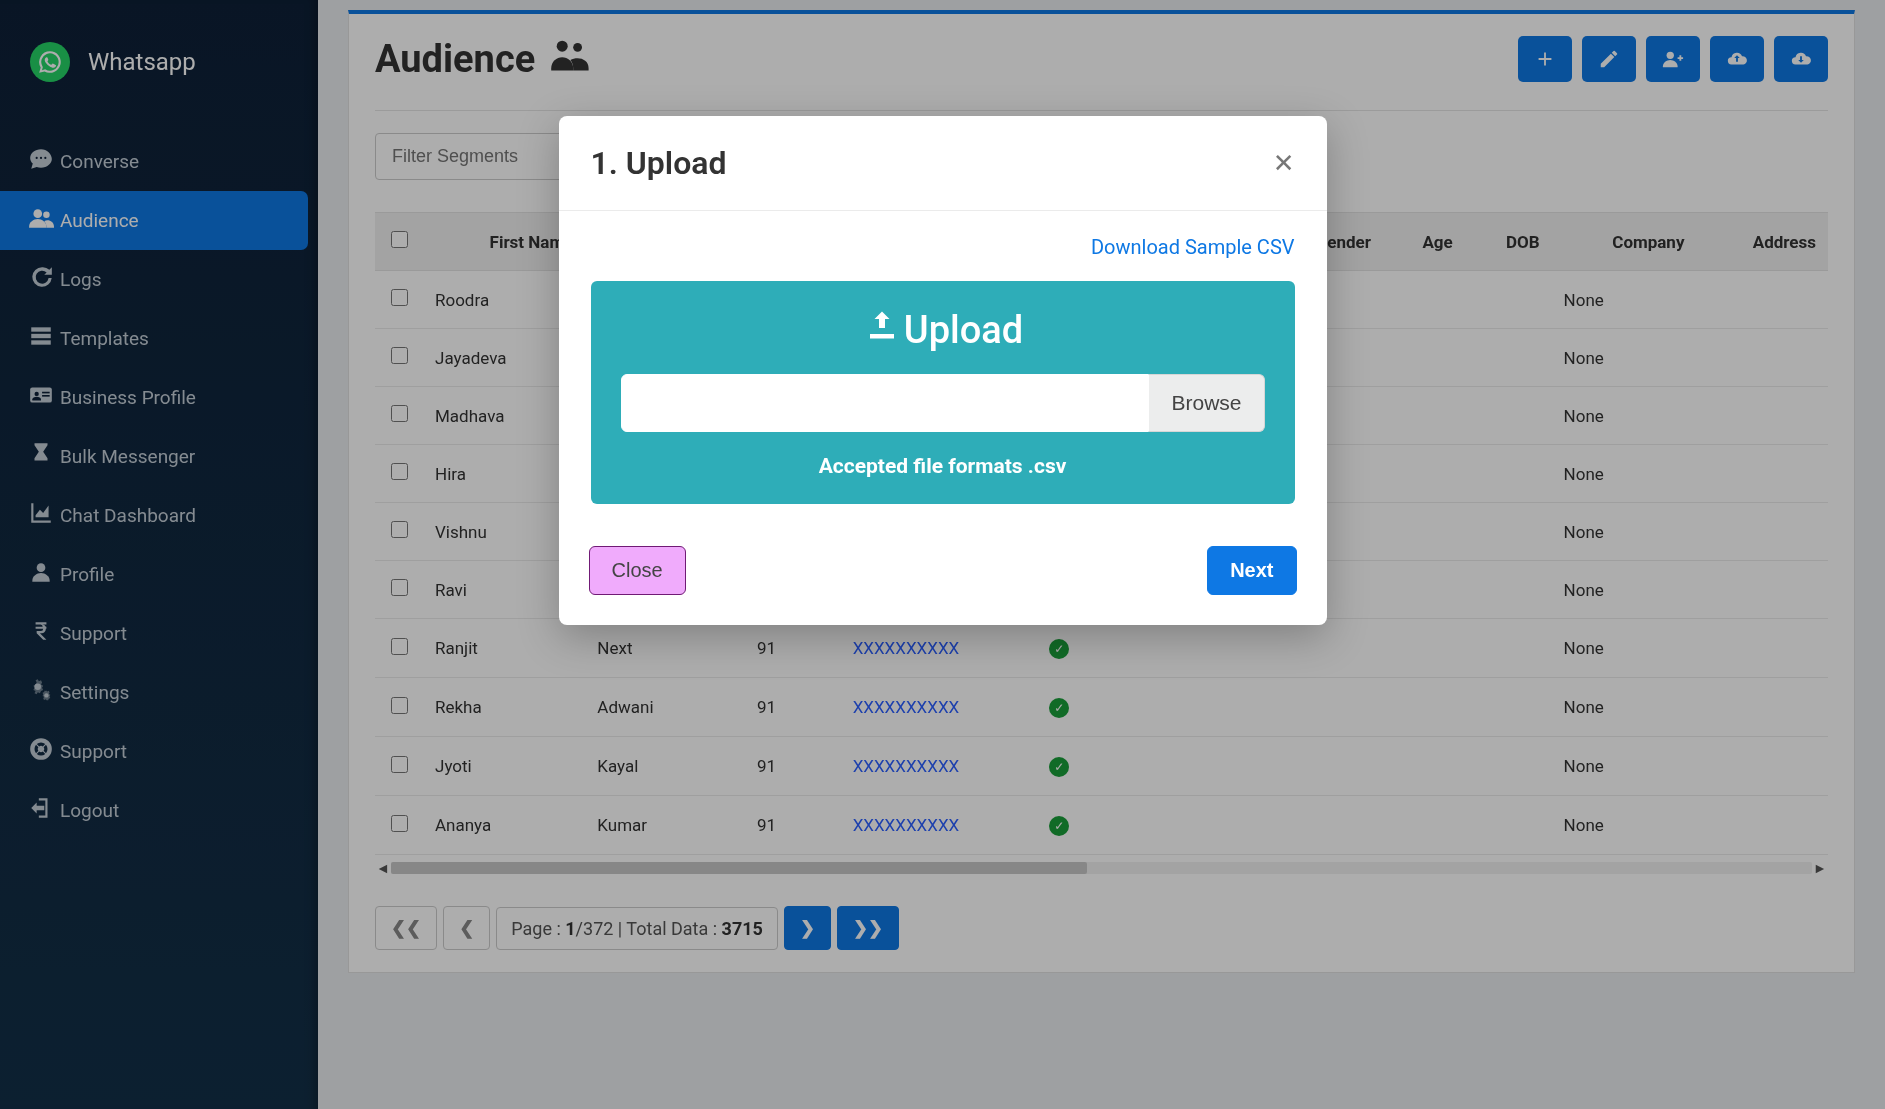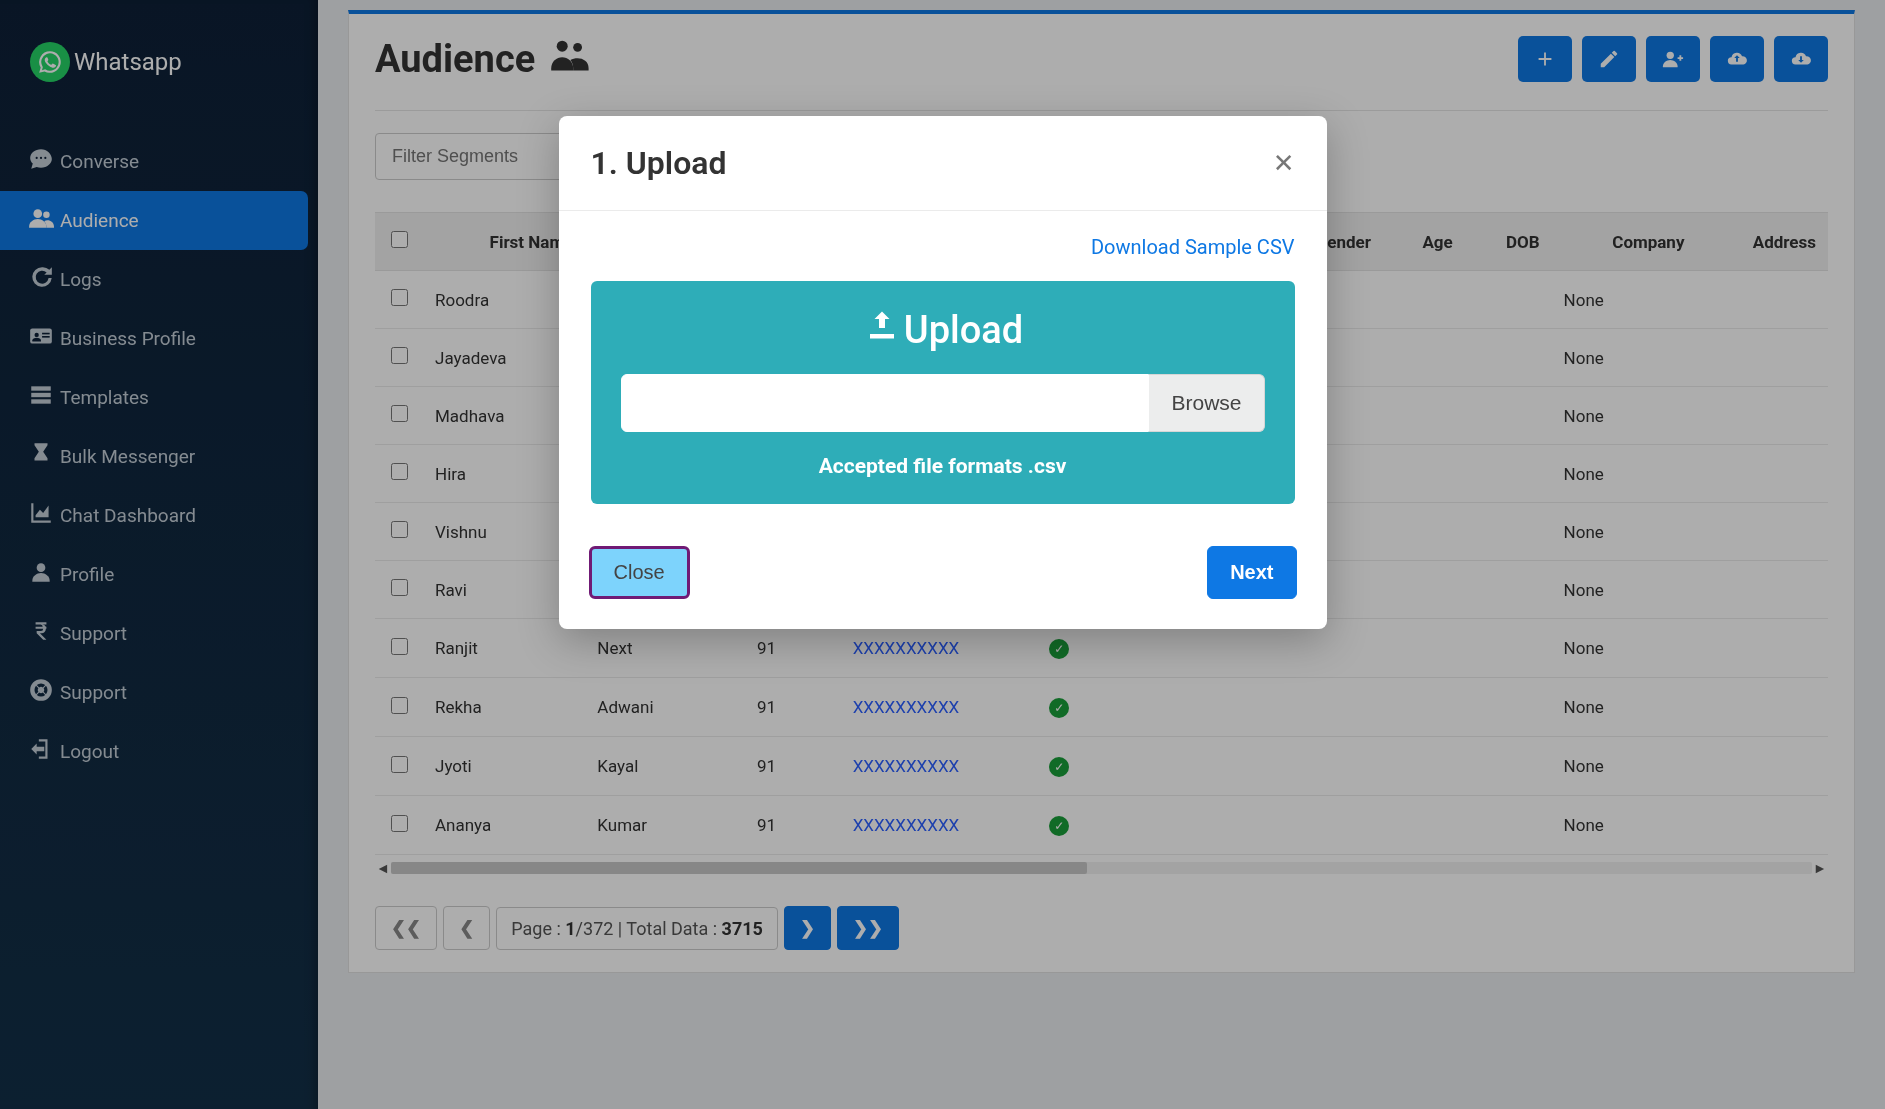--- a/index.html
+++ b/index.html
@@ -2,21 +2,21 @@
 <html><head>
 <meta charset="utf-8">
 <style>
   * { box-sizing: border-box; margin: 0; padding: 0; }
   body { font-family: -apple-system, BlinkMacSystemFont, "Segoe UI", Roboto, Arial, sans-serif; background: #e9ecef; width: 1885px; height: 1109px; overflow: hidden; position: relative; font-size: 17.5px; }
   
   .app-wrapper { display: flex; width: 100%; height: 100%; }
   
   
   .sidebar { width: 318px; background: linear-gradient(180deg, #0e2037 0%, #133048 100%); flex-shrink: 0; color: #c3cdd6; padding-top: 18px; box-shadow: inset -10px 0 10px -6px rgba(0,0,0,0.25); }
-  .brand { display: flex; align-items: center; gap: 4px; padding: 24px 30px 50px 30px; }
+  .brand { display: flex; align-items: center; gap: 18px; padding: 24px 30px 50px 30px; }
   .brand-icon { width: 40px; height: 40px; background:#25d366; border-radius:50%; display:flex; align-items:center; justify-content:center; }
   .brand-icon svg { width:26px; height:26px; fill:#fff; }
   .brand-name { font-size: 24px; font-weight: 400; color:#fff; }
   .nav-item { display:flex; align-items:center; gap:6px; padding: 14px 28px; font-size:19px; cursor:pointer; color:#c3cdd6; }
   .nav-item.active { background:#0e78e4; color:#fff; border-radius: 0 7px 7px 0; margin-right:10px; }
   .nav-item .nav-icon { width:26px; text-align:center; font-size:20px; }
   
   
   .main { flex:1; background:#e9ecef; padding: 10px 30px; overflow:hidden; }
   .panel { background:#fff; border:1px solid #e0e0e0; border-top:4px solid #0e78e4; padding: 22px 26px; }
@@ -60,21 +60,21 @@
   .modal-body { padding: 24px 32px; }
   .sample-link { display:block; text-align:right; color:#0e78e4; font-size:20px; margin-bottom:22px; }
   .upload-box { background:#2eadb8; border-radius:6px; padding:26px 30px 26px 30px; text-align:center; }
   .upload-heading { color:#fff; font-size:38px; font-weight:500; display:flex; align-items:center; justify-content:center; gap:2px; margin-bottom:22px; }
   .file-group { display:flex; margin-bottom:22px; }
   .file-field { flex:1; background:#fff; border:1px solid #fff; border-radius:6px 0 0 6px; height:58px; }
   .file-browse { background:#eceded; border:1px solid #d6d6d6; border-left:none; border-radius:0 6px 6px 0; padding:0 22px; font-size:21px; color:#444; cursor:pointer; height:58px; }
   .upload-note { color:#fff; font-size:21px; font-weight:700; }
   .modal-footer { display:flex; justify-content:space-between; padding:18px 30px 30px 30px; }
   .btn { padding:12px 22px; border-radius:6px; font-size:20px; cursor:pointer; }
-  .btn-close { background:#7dd3fc; border:3px solid #701a75; color:#444; }
+  .btn-close { background:#f0abfc; border:1px solid #701a75; color:#444; }
   .btn-next { background:#0e78e4; border:1px solid #0e78e4; color:#fff; font-weight:600; }
   
   input[type=checkbox]{ width:17px; height:17px; }
 </style>
 </head>
 <body>
 
 <div class="app-wrapper">
 
   <aside class="sidebar">
@@ -106,38 +106,38 @@
           <span>Audience</span>
         </div>
         <div class="nav-item">
           <span class="nav-icon"><svg viewBox="0 0 24 24" fill="currentColor">
               <path d="M13 3a9 9 0 1 0 8.9 10H19a6 6 0 1 1-1.8-5.2L15 10h7V3l-2.3 2.3A9 9 0 0 0 13 3z"></path>
             </svg></span>
           <span>Logs</span>
         </div>
         <div class="nav-item">
           <span class="nav-icon"><svg viewBox="0 0 24 24" fill="currentColor">
+              <rect x="3" y="4" width="18" height="4"></rect>
+              <rect x="3" y="10" width="18" height="4"></rect>
+              <rect x="3" y="16" width="18" height="4"></rect>
+            </svg></span>
+          <span>Templates</span>
+        </div>
+        <div class="nav-item">
+          <span class="nav-icon"><svg viewBox="0 0 24 24" fill="currentColor">
               <rect x="2" y="5" width="20" height="14" rx="2"></rect>
               <circle cx="8" cy="11" r="2" fill="#0e2037"></circle>
               <rect x="13" y="9" width="7" height="1.5" fill="#0e2037"></rect>
               <rect x="13" y="12" width="7" height="1.5" fill="#0e2037"></rect>
               <path d="M4 16c0-1.5 2-2.5 4-2.5s4 1 4 2.5v1H4z" fill="#0e2037"></path>
             </svg></span>
           <span>Business Profile</span>
         </div>
         <div class="nav-item">
           <span class="nav-icon"><svg viewBox="0 0 24 24" fill="currentColor">
-              <rect x="3" y="4" width="18" height="4"></rect>
-              <rect x="3" y="10" width="18" height="4"></rect>
-              <rect x="3" y="16" width="18" height="4"></rect>
-            </svg></span>
-          <span>Templates</span>
-        </div>
-        <div class="nav-item">
-          <span class="nav-icon"><svg viewBox="0 0 24 24" fill="currentColor">
               <path d="M6 2h12v2l-4 6 4 6v2H6v-2l4-6-4-6z"></path>
             </svg></span>
           <span>Bulk Messenger</span>
         </div>
         <div class="nav-item">
           <span class="nav-icon"><svg viewBox="0 0 24 24" fill="currentColor">
               <path d="M3 3v18h18v-2H5V3z"></path>
               <path d="M7 14l4-5 3 3 5-7v11H7z"></path>
             </svg></span>
           <span>Chat Dashboard</span>
@@ -147,20 +147,29 @@
               <circle cx="12" cy="8" r="4"></circle>
               <path d="M4 20c0-4 4-7 8-7s8 3 8 7v1H4z"></path>
             </svg></span>
           <span>Profile</span>
         </div>
         <div class="nav-item">
           <span class="nav-icon"><svg viewBox="0 0 24 24" fill="currentColor">
               <path d="M7 4h10v2h-4a4 4 0 0 1 3.5 2H17v2h-.5a4 4 0 0 1-4 4H11l6 6h-3l-6-6v-2h4a2 2 0 0 0 2-2H7V8h6.5A2 2 0 0 0 11 6H7z"></path>
             </svg></span>
           <span>Support</span>
+        </div>
+        <div class="nav-item">
+          <span class="nav-icon"><svg viewBox="0 0 24 24" fill="currentColor">
+              <circle cx="9" cy="9" r="3"></circle>
+              <path d="M9 2l1 2 2-1 1 2-1 2 2 1-1 2 1 2-2 1-1 2-2-1-1 2-2-1 1-2-2-1 1-2-1-2 2-1 1-2-1-2 2-1z" opacity=".5"></path>
+              <circle cx="17" cy="17" r="2"></circle>
+              <path d="M17 12l.7 1.4 1.5-.7.7 1.5-.7 1.5 1.4.7-.7 1.5.7 1.5-1.4.7-.7 1.5-1.5-.7L17 22l-.7-1.4-1.5.7-.7-1.5.7-1.5-1.4-.7.7-1.5-.7-1.5 1.4-.7.7-1.5 1.5.7z" opacity=".5"></path>
+            </svg></span>
+          <span>Settings</span>
         </div>
         <div class="nav-item">
           <span class="nav-icon"><svg viewBox="0 0 24 24" fill="currentColor">
               <path d="M12 2a10 10 0 1 0 10 10A10 10 0 0 0 12 2zm0 4a6 6 0 0 1 3.9 1.4l-2.2 2.2A3 3 0 0 0 12 9a3 3 0 0 0-1.7.6L8.1 7.4A6 6 0 0 1 12 6zm-6 6a6 6 0 0 1 1.4-3.9l2.2 2.2A3 3 0 0 0 9 12a3 3 0 0 0 .6 1.7l-2.2 2.2A6 6 0 0 1 6 12zm6 6a6 6 0 0 1-3.9-1.4l2.2-2.2a3 3 0 0 0 3.4 0l2.2 2.2A6 6 0 0 1 12 18zm4.6-2.1l-2.2-2.2A3 3 0 0 0 15 12a3 3 0 0 0-.6-1.7l2.2-2.2A6 6 0 0 1 18 12a6 6 0 0 1-1.4 3.9z"></path>
             </svg></span>
           <span>Support</span>
         </div>
         <div class="nav-item">
           <span class="nav-icon"><svg viewBox="0 0 24 24" fill="currentColor">
               <path d="M10 3h8v18h-8v-2h6V5h-6z"></path>

